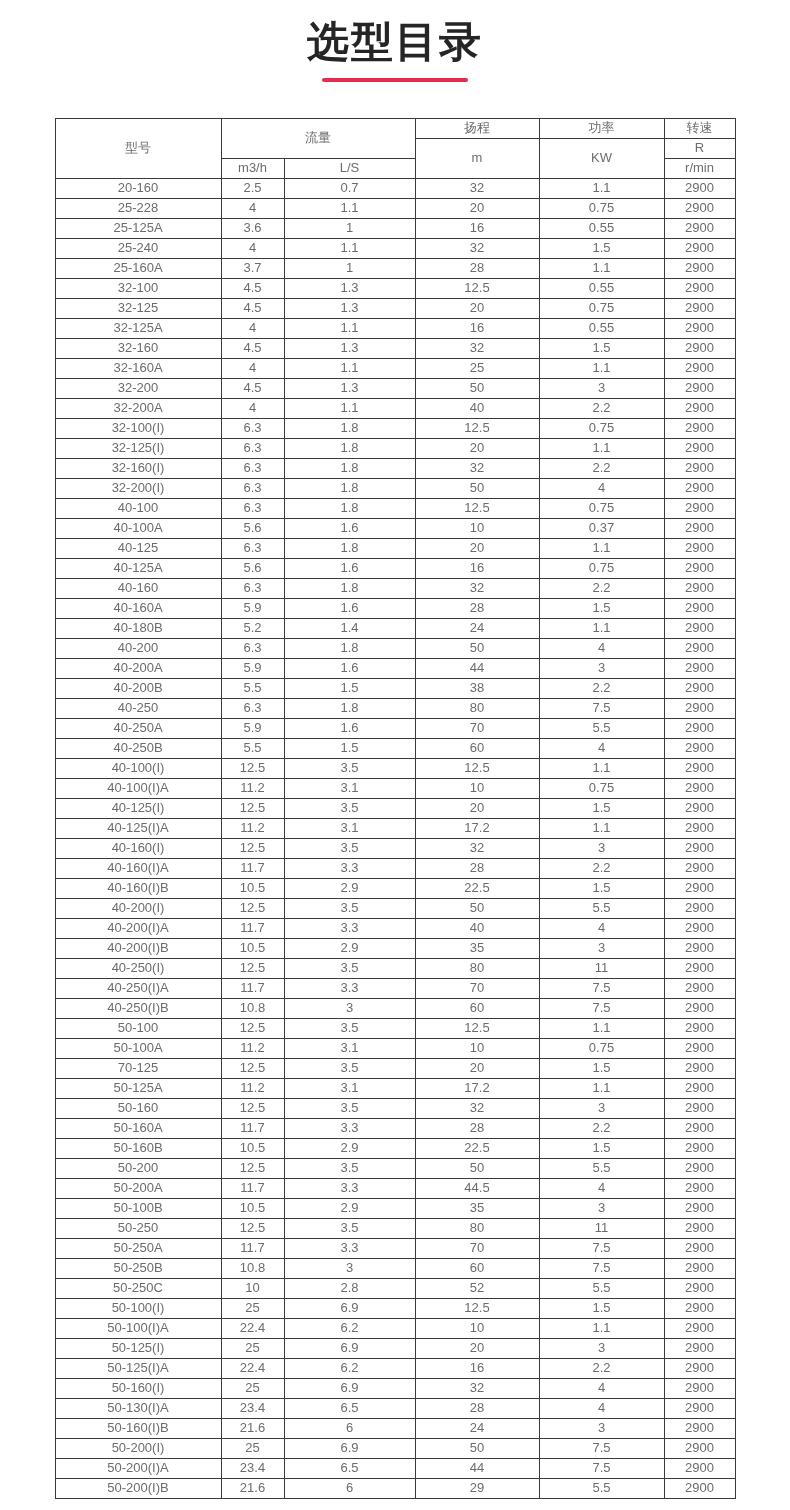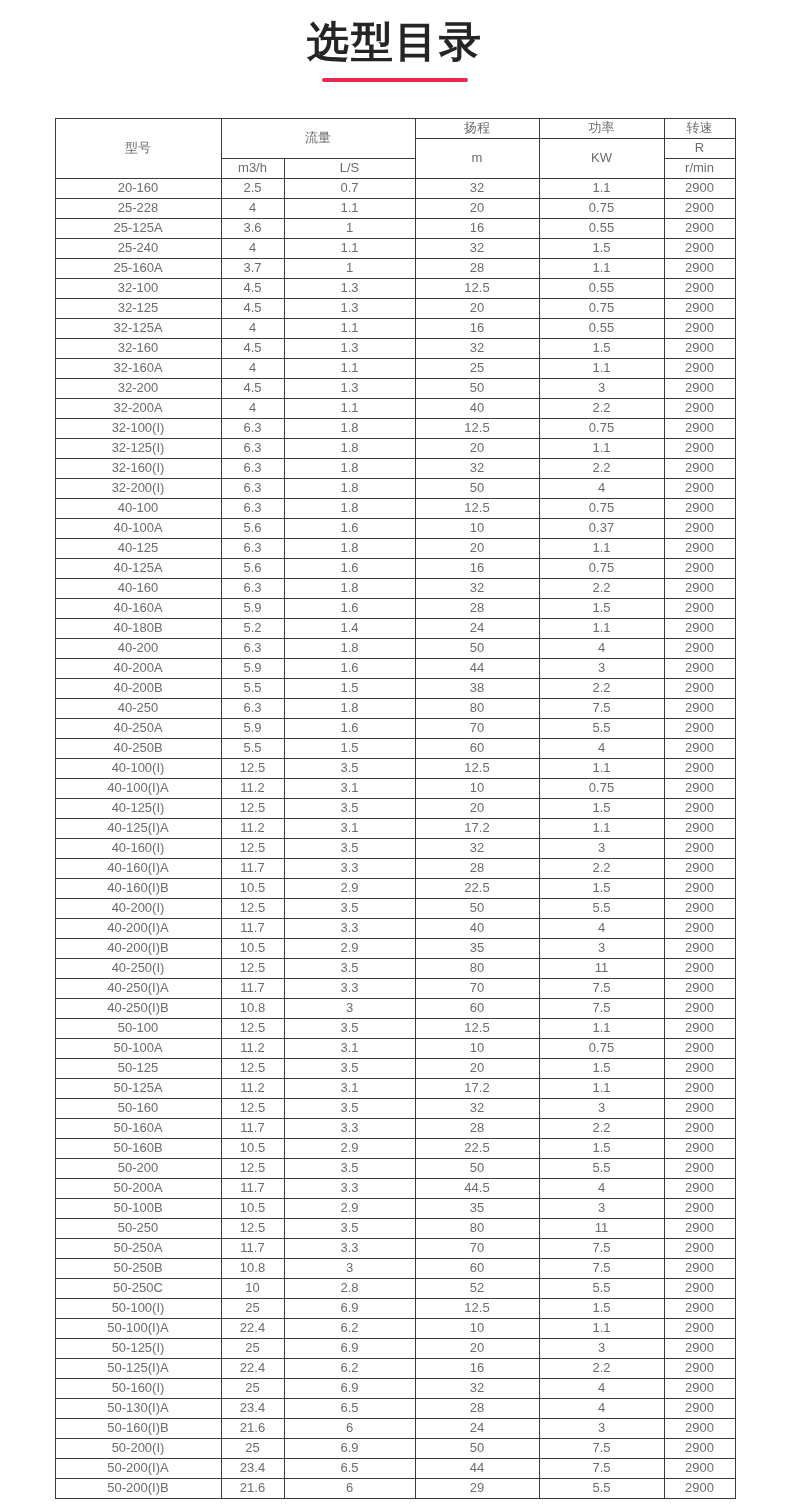--- a/index.html
+++ b/index.html
@@ -438,21 +438,21 @@
         </tr>
         <tr>
           <td>50-100A</td>
           <td>11.2</td>
           <td>3.1</td>
           <td>10</td>
           <td>0.75</td>
           <td>2900</td>
         </tr>
         <tr>
-          <td>50-125</td>
+          <td>70-125</td>
           <td>12.5</td>
           <td>3.5</td>
           <td>20</td>
           <td>1.5</td>
           <td>2900</td>
         </tr>
         <tr>
           <td>50-125A</td>
           <td>11.2</td>
           <td>3.1</td>

